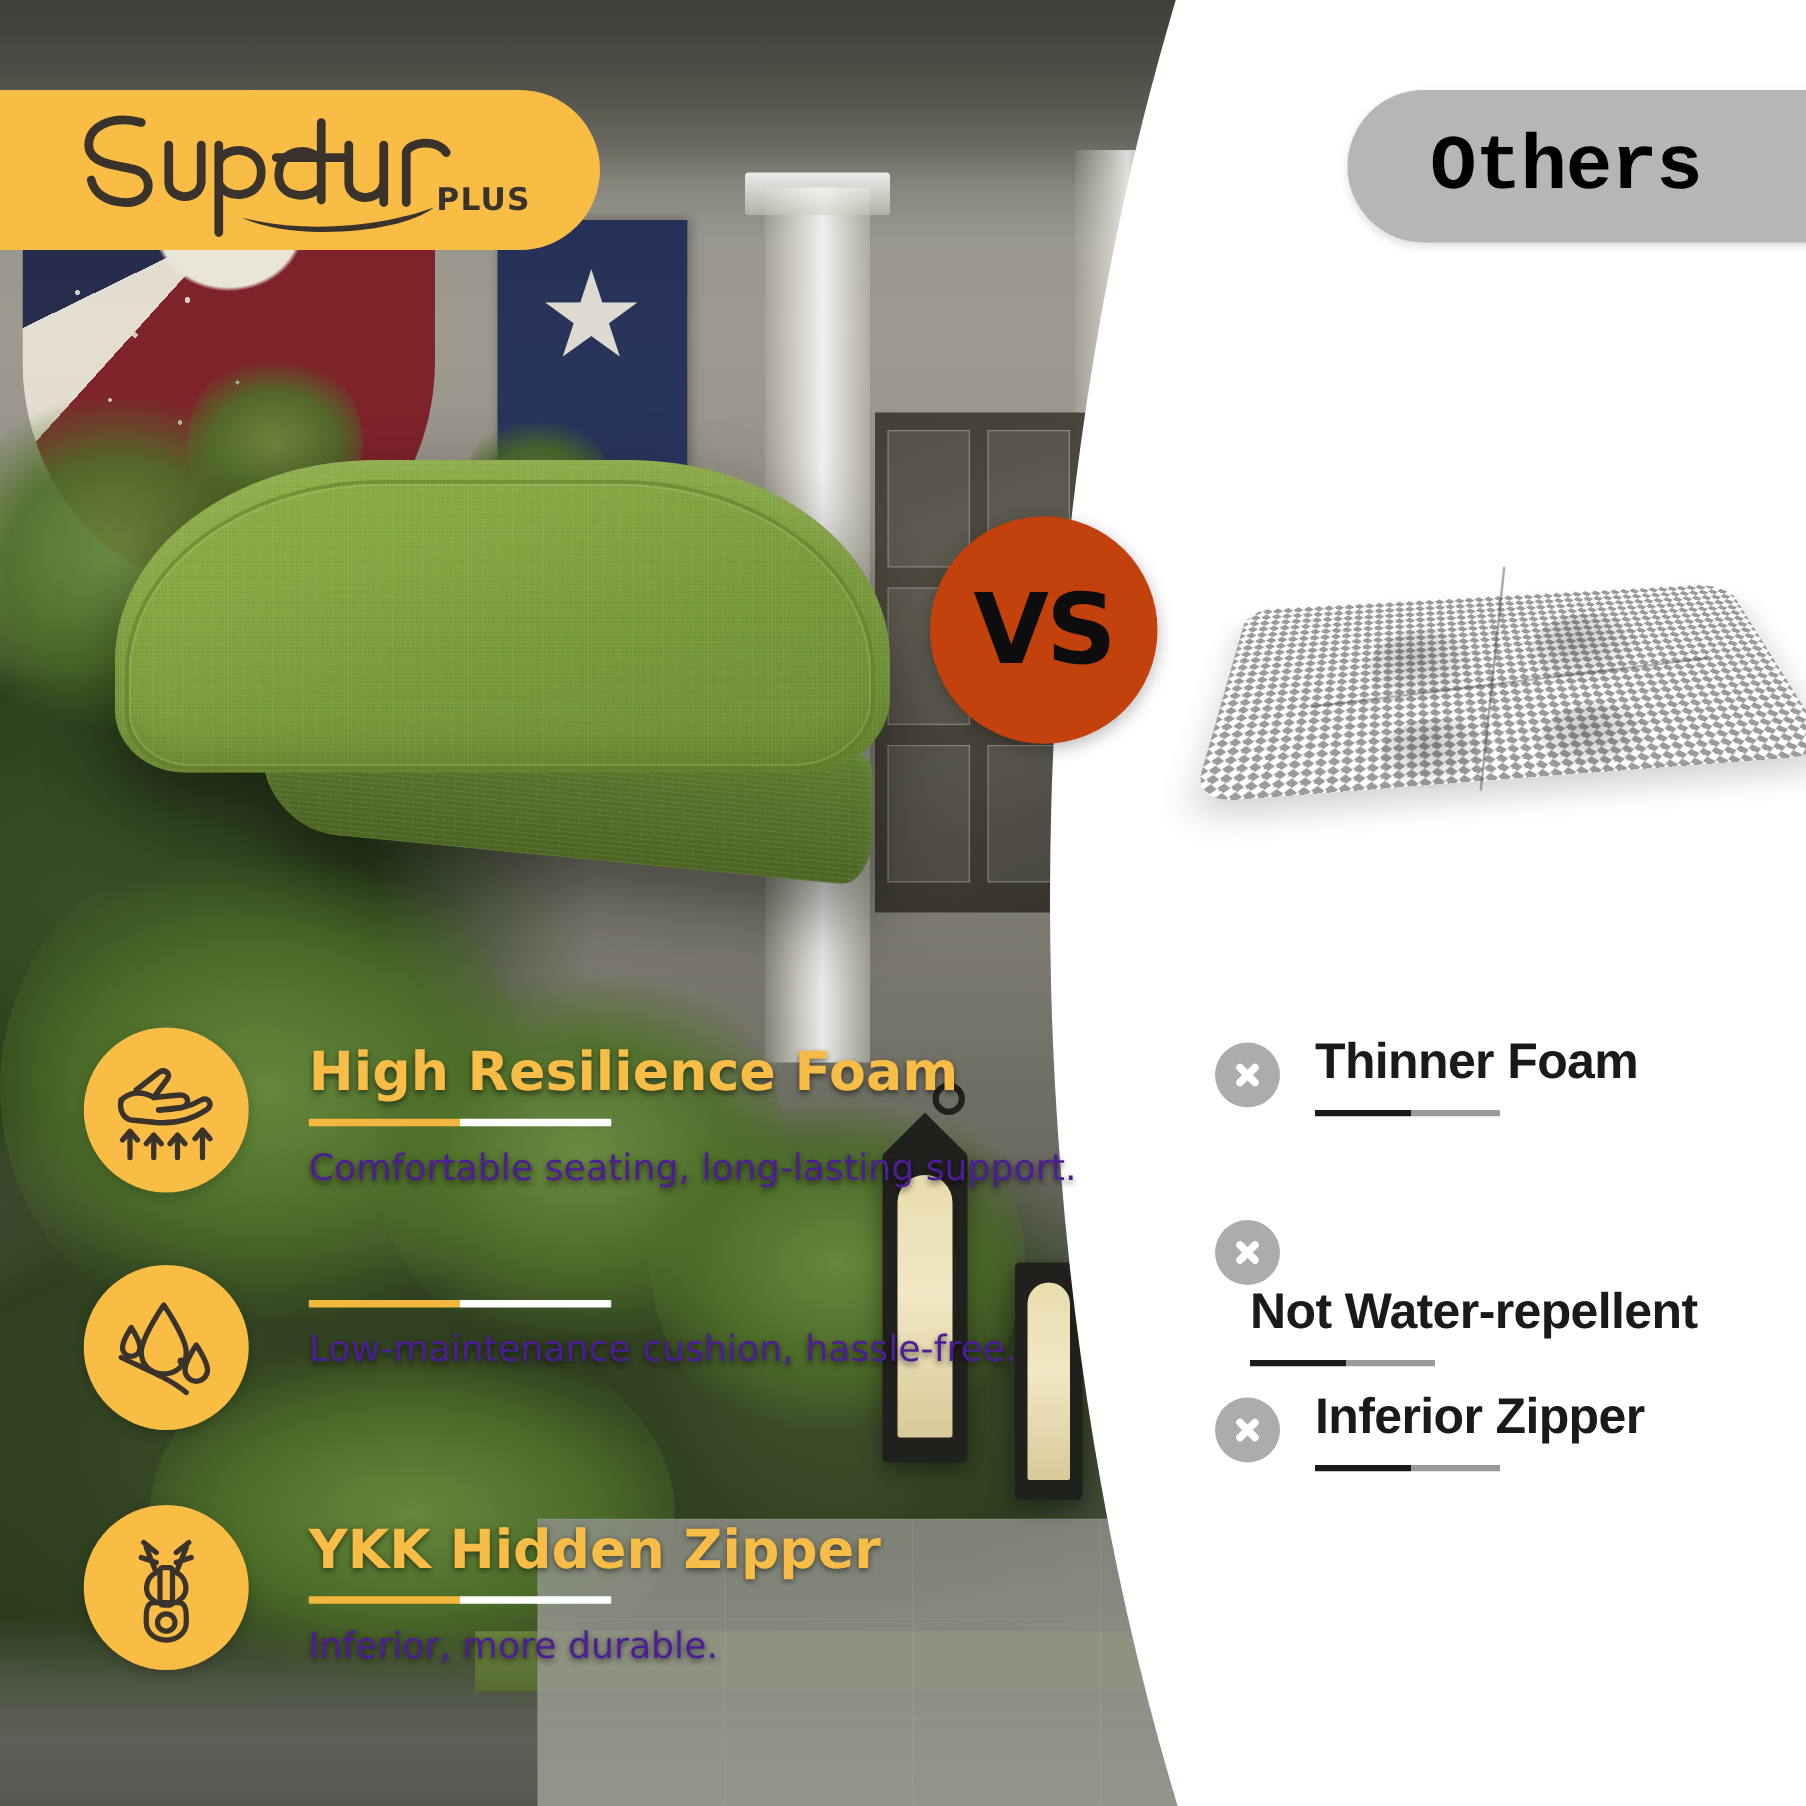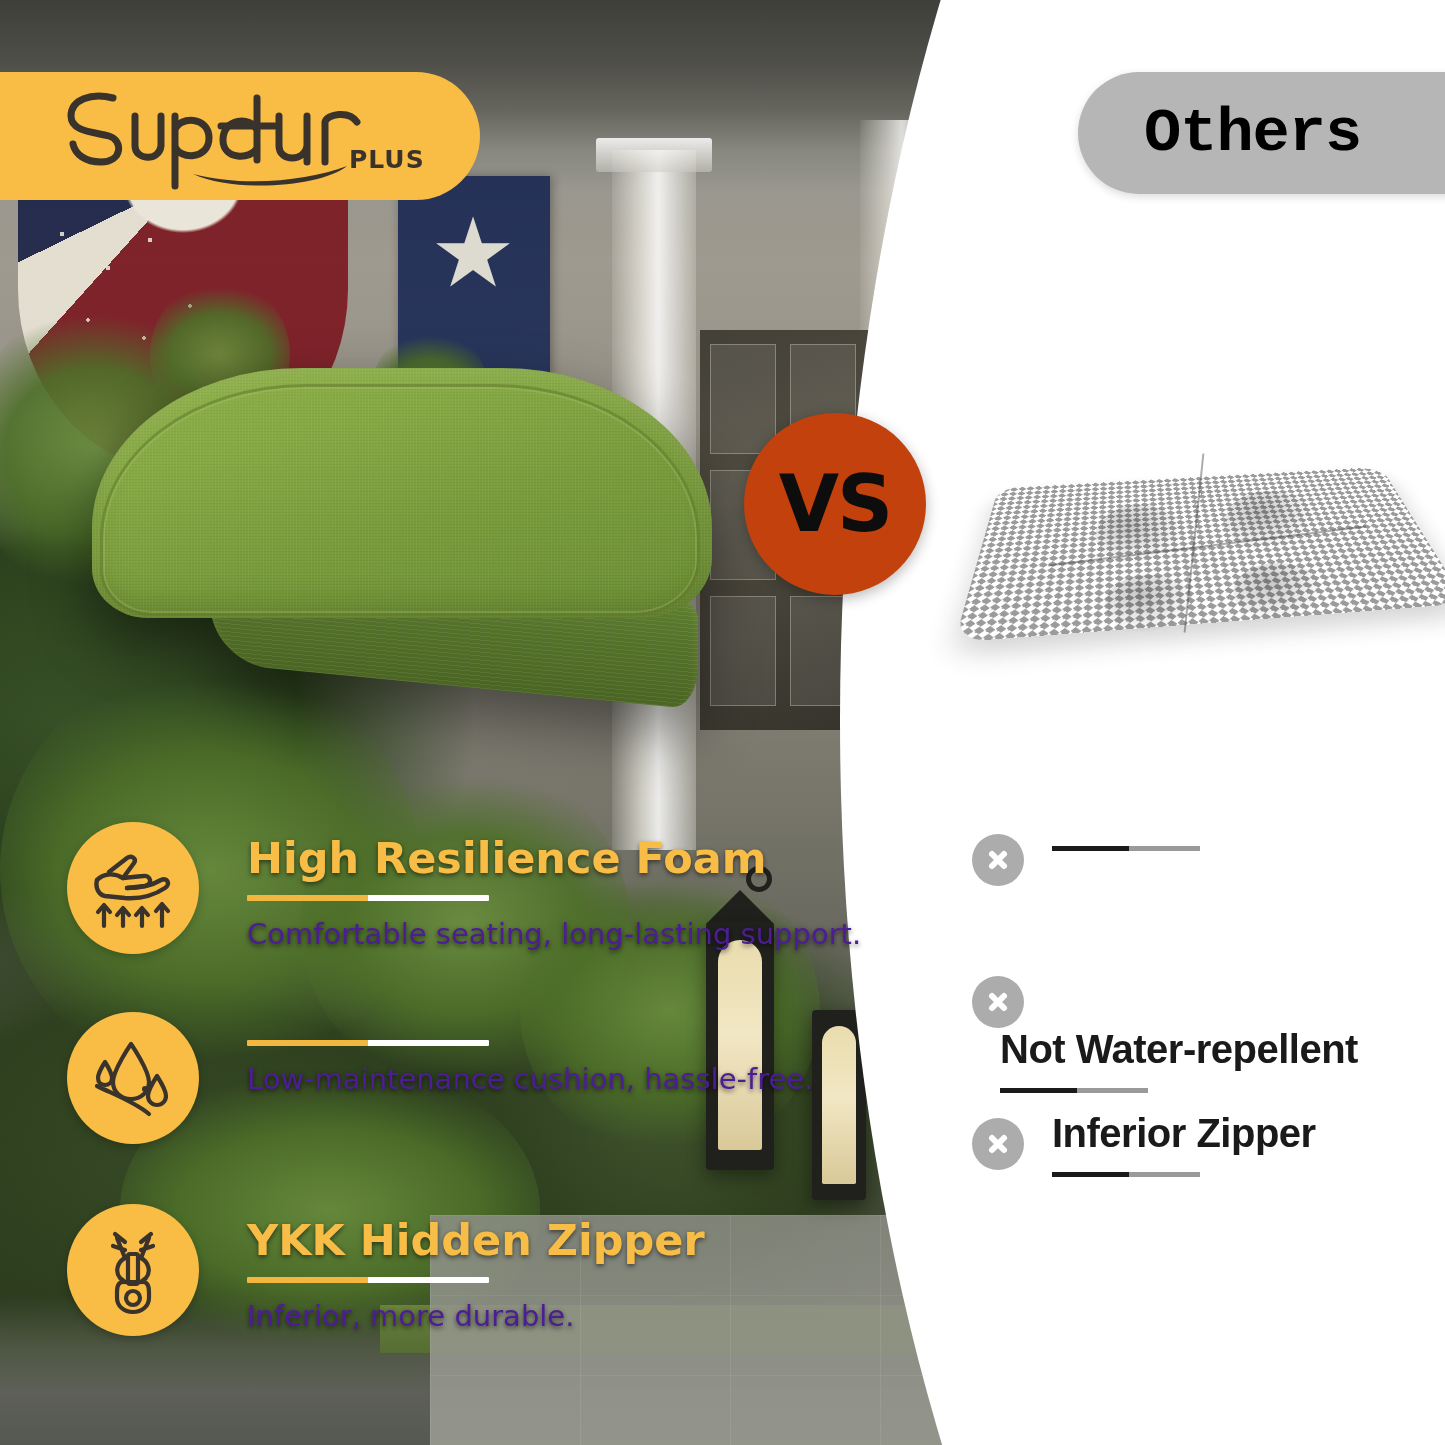--- a/index.html
+++ b/index.html
@@ -541,20 +541,21 @@
     </div>
   </div>
 
   <div class="con" style="top:828px;">
     <div class="con-icon">
       <svg width="30" height="30" viewBox="0 0 30 30">
         <path d="M9 9 L21 21 M21 9 L9 21" stroke="#ffffff" stroke-width="6" stroke-linecap="round"></path>
       </svg>
     </div>
     <div class="con-body">
+      <div class="con-title">Thinner Foam</div>
       <div class="con-rule"></div>
     </div>
   </div>
 
   <div class="con" style="top:970px;flex-direction:column;">
     <div class="con-icon">
       <svg width="30" height="30" viewBox="0 0 30 30">
         <path d="M9 9 L21 21 M21 9 L9 21" stroke="#ffffff" stroke-width="6" stroke-linecap="round"></path>
       </svg>
     </div>

